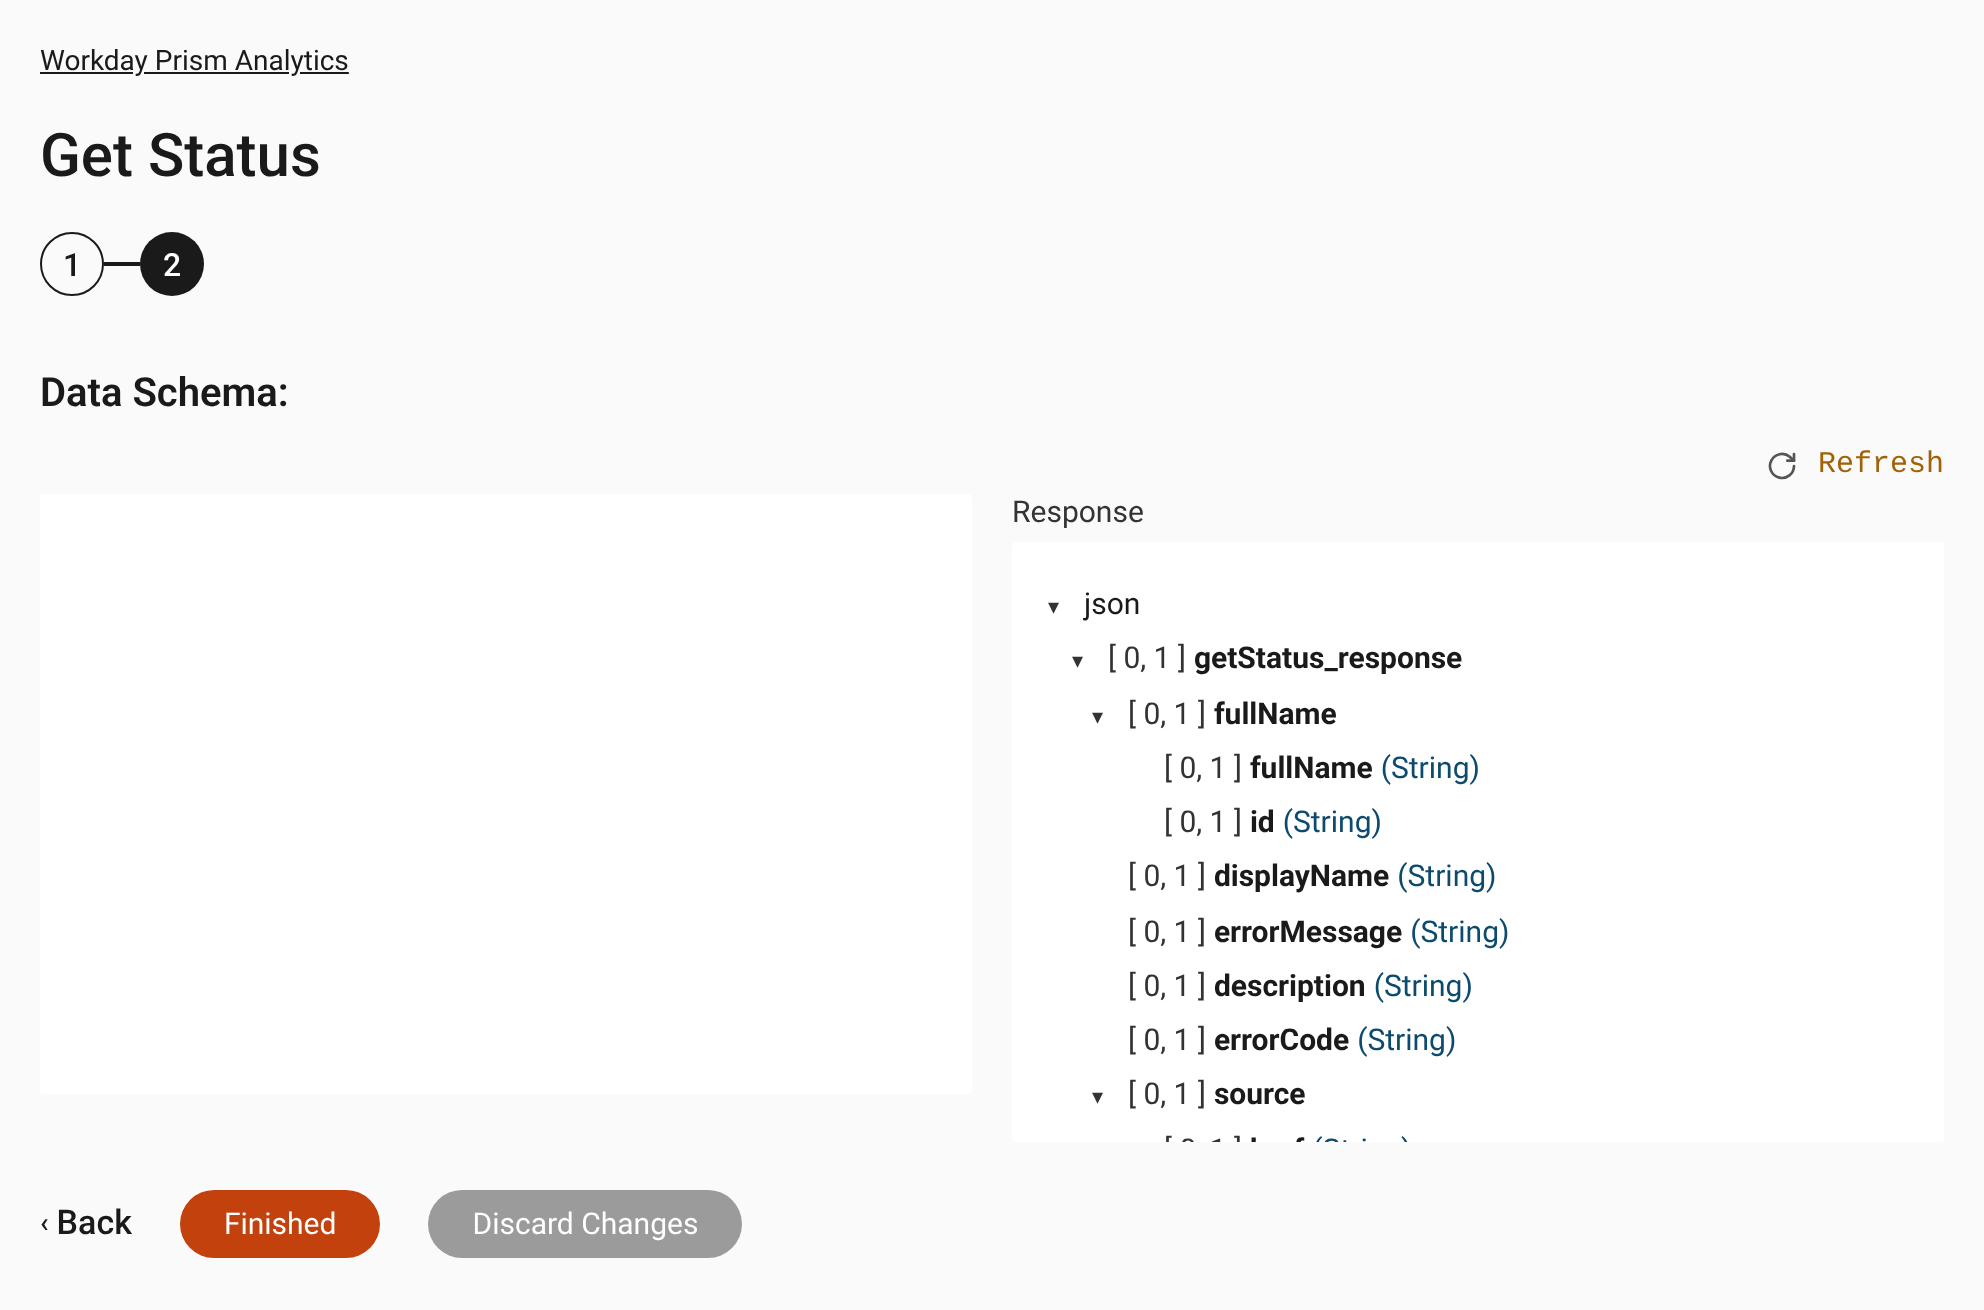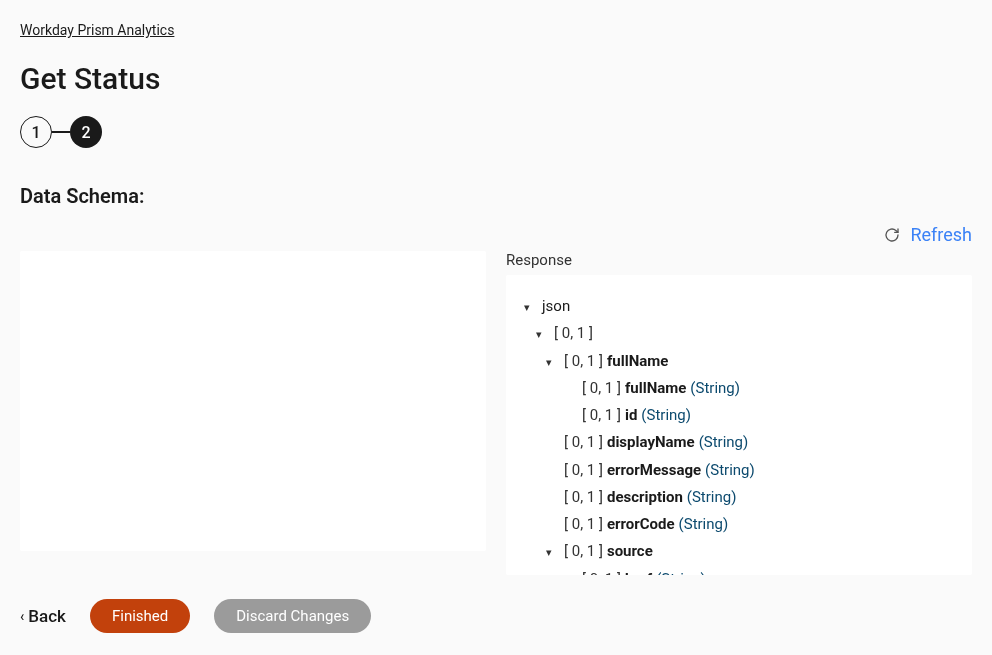--- a/index.html
+++ b/index.html
@@ -67,22 +67,23 @@
       cursor: pointer;
     }
     .refresh-icon {
       width: 16px;
       height: 16px;
       fill: none;
       stroke: #555;
       stroke-width: 2;
     }
     .refresh-label {
-      font-size: 18px;
-      color: #3b82f6;
+      font-size: 15px;
+      color: #a16207;
+      font-family: Liberation Mono, monospace;
     }
     .panels {
       display: flex;
       gap: 20px;
       margin-top: 6px;
     }
     .panel {
       flex: 1;
       display: flex;
       flex-direction: column;
@@ -205,20 +206,21 @@
       <div class="tree">
 
         <div class="tree-row ind-0">
           <span class="caret">▾</span>
           <span>json</span>
         </div>
 
         <div class="tree-row ind-1">
           <span class="caret">▾</span>
           <span class="range">[ 0, 1 ]</span>
+          <span class="name">getStatus_response</span>
         </div>
 
         <div class="tree-row ind-2">
           <span class="caret">▾</span>
           <span class="range">[ 0, 1 ]</span>
           <span class="name">fullName</span>
         </div>
 
         <div class="tree-row ind-3">
           <span class="caret"></span>

